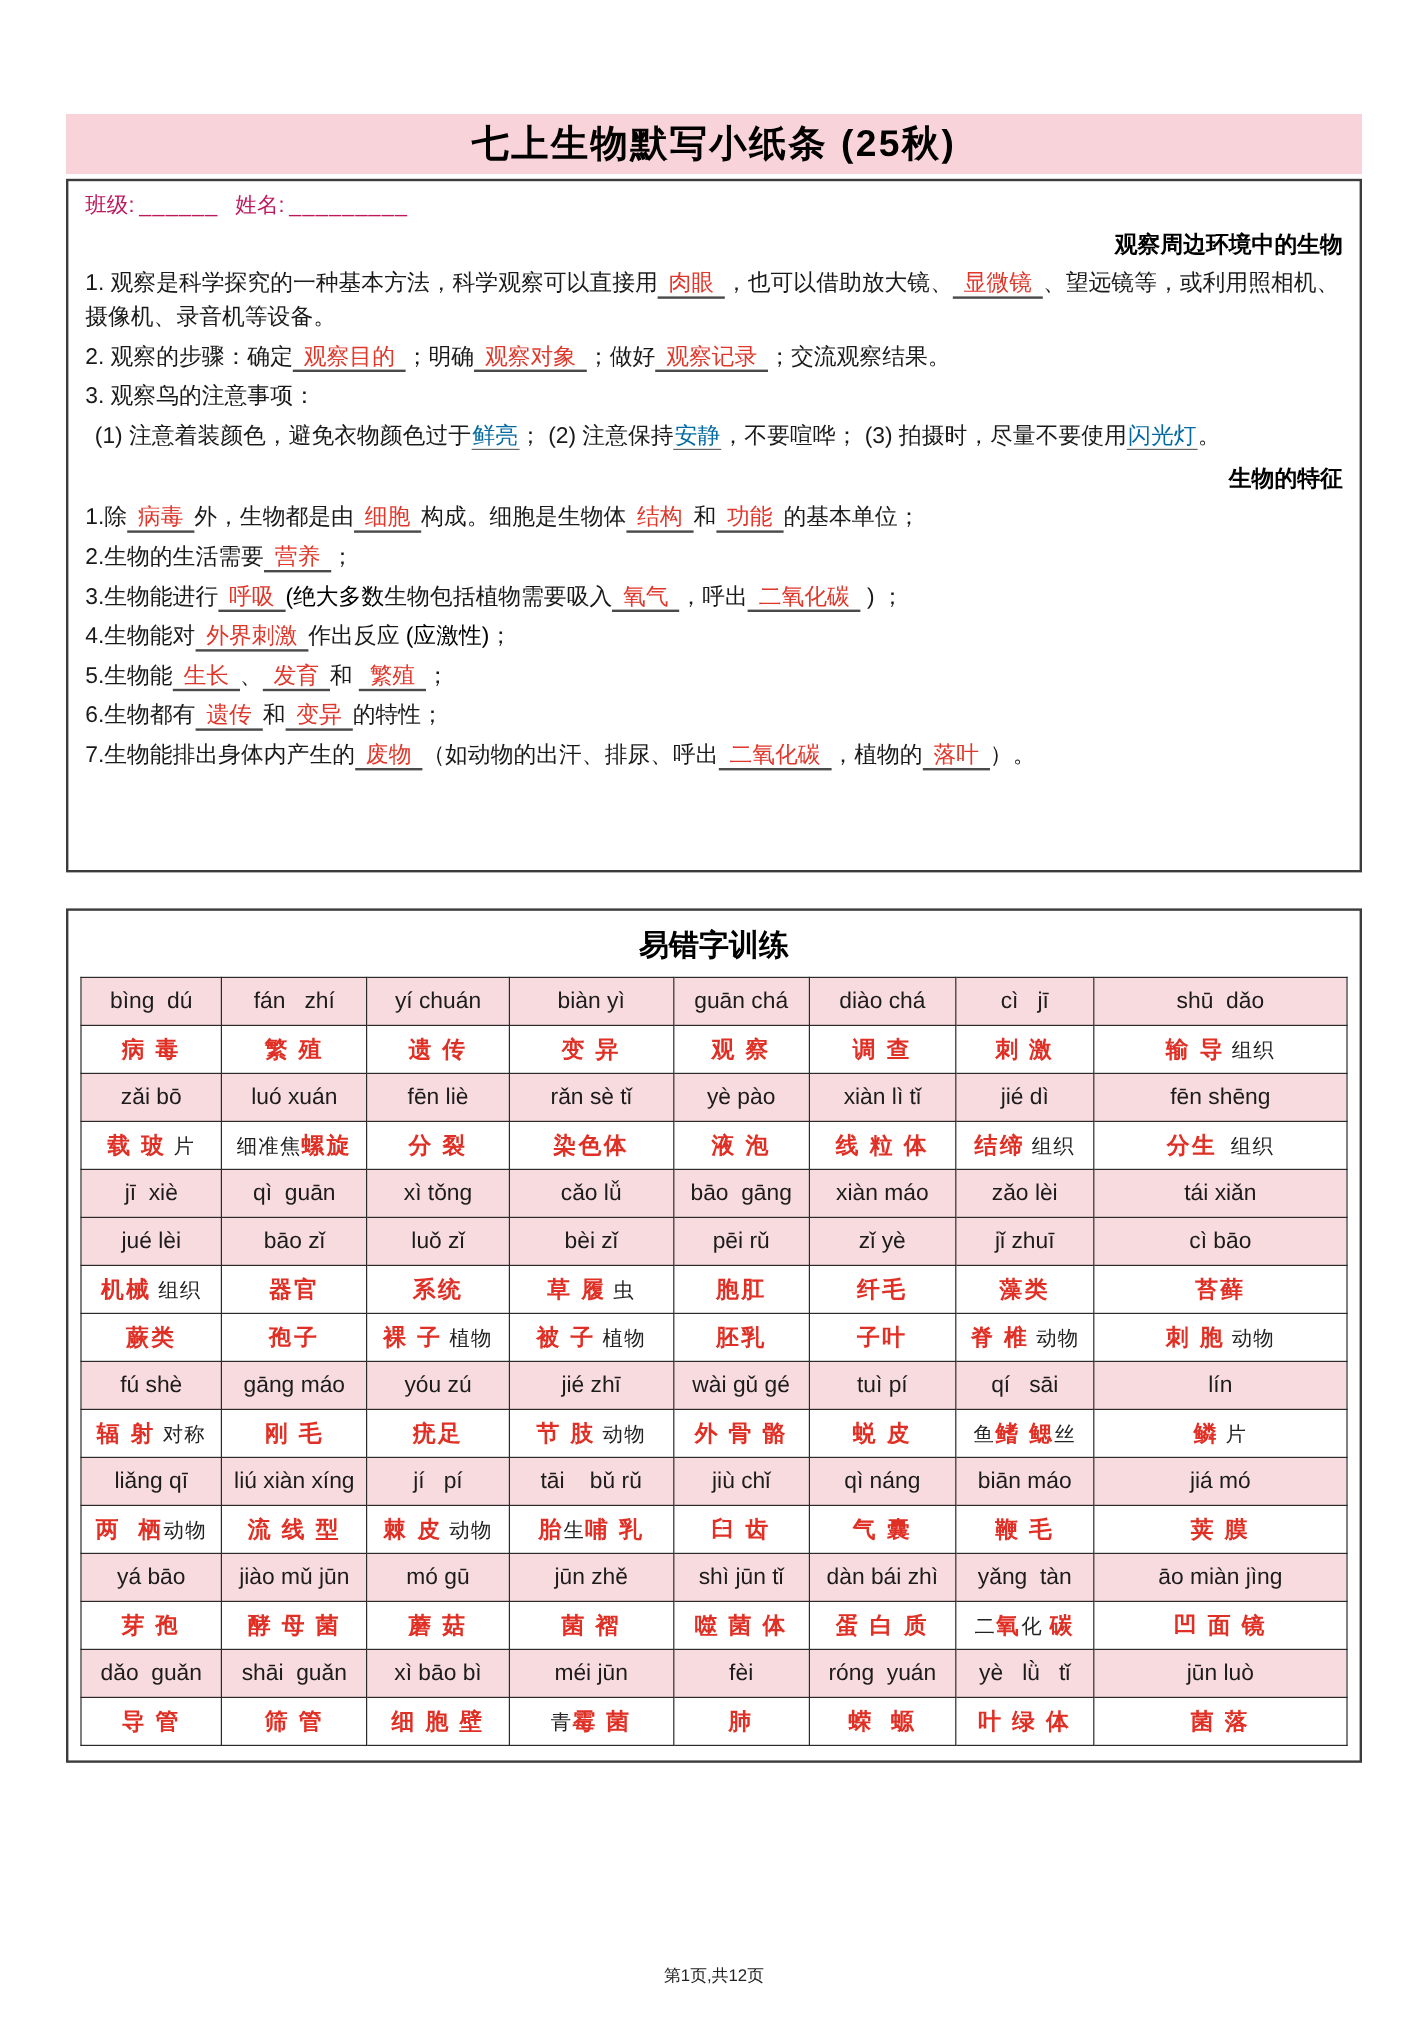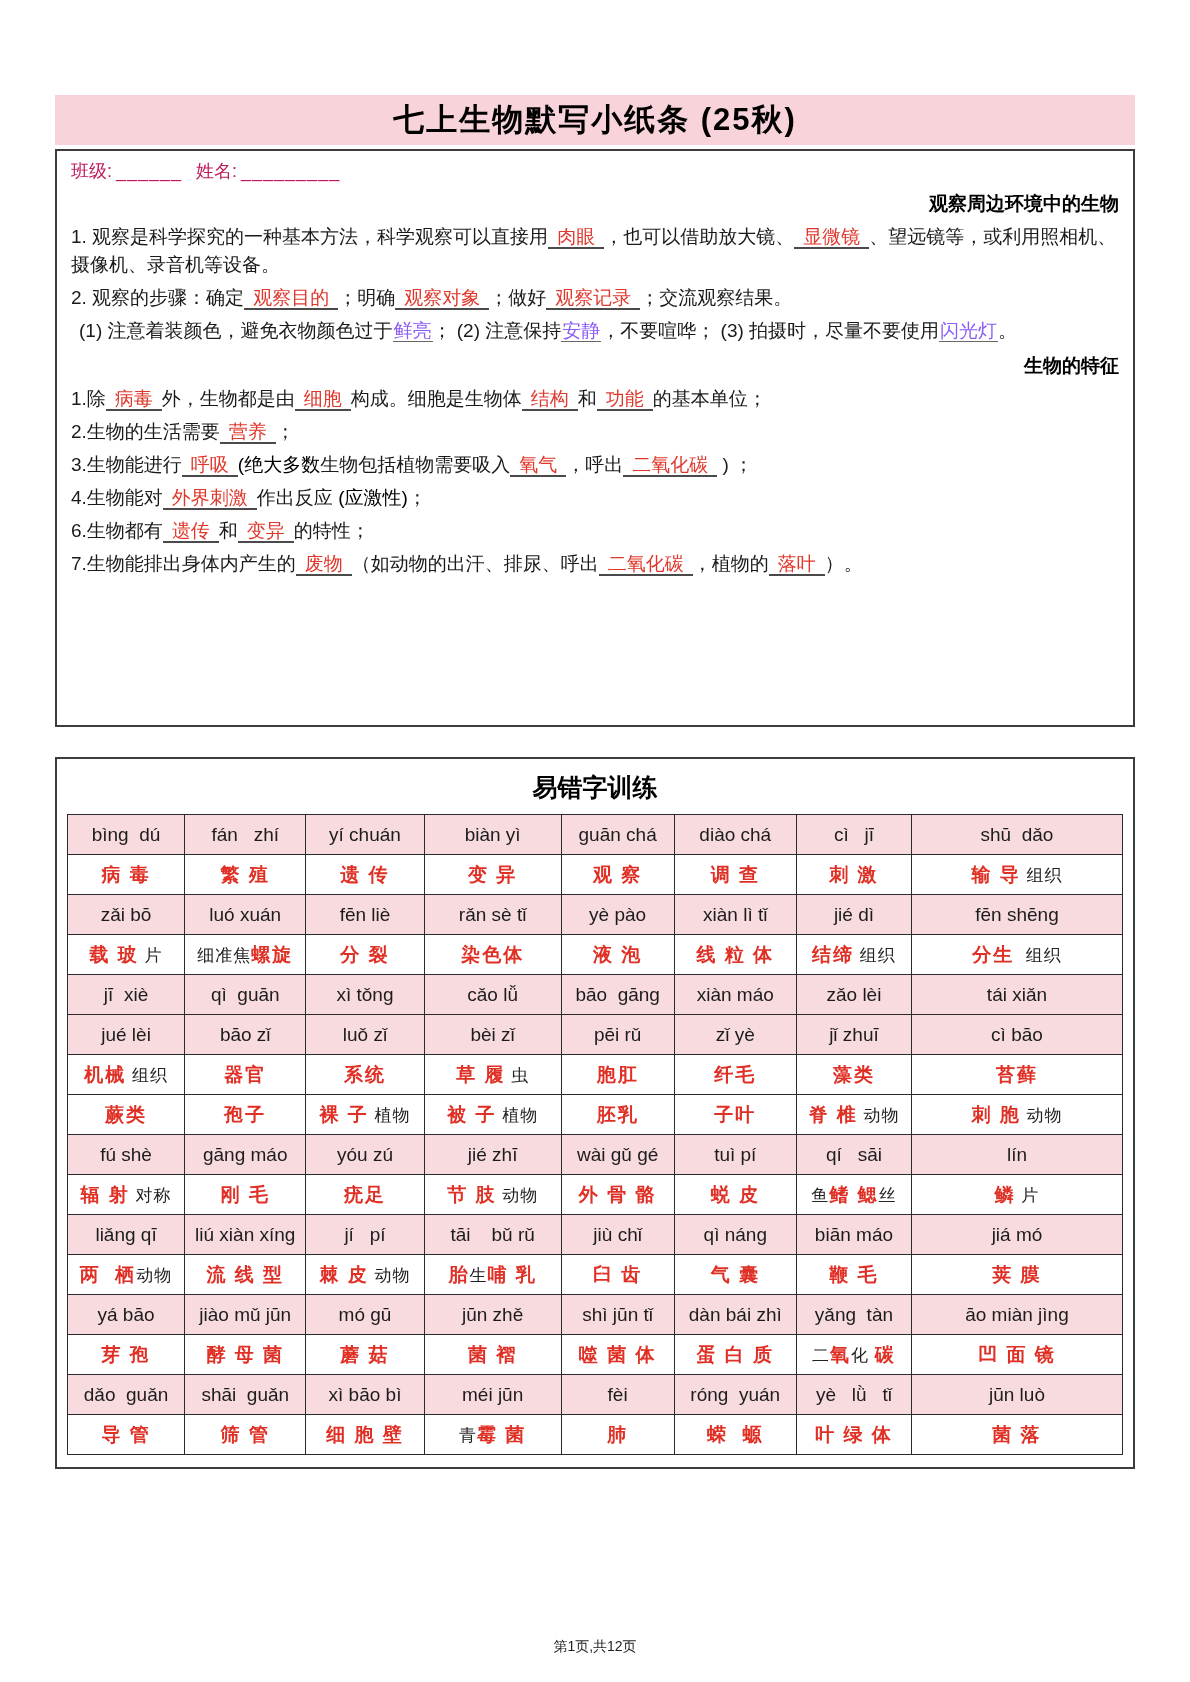--- a/index.html
+++ b/index.html
@@ -18,21 +18,21 @@
   .chapter-hl{background:#ffff00;font-weight:bold;font-size:21px;padding:1px 5px;color:#000;}
   .id-line{font-size:18px;margin:2px 0 4px;color:#be185d;}
   .id-line .lbl{margin-right:4px;}
   .id-line .blank-line{letter-spacing:1px;margin-right:14px;}
   .sec-heading{font-weight:bold;font-size:19px;margin:8px 0 6px;color:#000;text-align:right;}
   .item{font-size:19px;line-height:28px;margin:5px 0;}
   .item.indent{padding-left:8px;}
   .seg-n{color:#1a1a1a;}
   .seg-b{color:#000;font-weight:normal;}
   .seg-blank{color:#e0372b;border-bottom:2px solid #4a4a4a;padding:0 9px;}
-  .seg-r{color:#8b5cf6;border-bottom:1.5px solid #666;padding:0 1px;}
+  .seg-r{color:#0369a1;border-bottom:1.5px solid #666;padding:0 1px;}
   .box2{top:757px;padding:8px 10px 12px;}
   .table-title{text-align:center;font-size:25px;font-weight:bold;margin:4px 0 10px;color:#000;}
   table.vocab{width:100%;border-collapse:collapse;table-layout:fixed;}
   table.vocab td{
     border:1.5px solid #2b2b2b;height:39px;text-align:center;vertical-align:middle;
     white-space:pre-wrap;overflow:hidden;padding:0 2px;
   }
   td.py{background:#f8dbde;font-size:19px;color:#1c1c1c;}
   td.hz{background:#ffffff;font-size:19px;font-weight:bold;}
   .hz-r{color:#e02f24;letter-spacing:2px;}
@@ -47,26 +47,28 @@
 </div>
 
 <div class="box box1">
   <div class="id-line">
     <span class="lbl">班级:</span><span class="blank-line">______</span><span class="lbl">姓名:</span><span class="blank-line">_________</span>
   </div>
   <div id="sections">
       <div class="sec-heading">观察周边环境中的生物</div>
       <div class="item"><span class="seg-n">1.  观察是科学探究的一种基本方法，科学观察可以直接用</span><span class="seg-blank">肉眼</span><span class="seg-n">，也可以借助放大镜、</span><span class="seg-blank">显微镜</span><span class="seg-n">、望远镜等，或利用照相机、摄像机、录音机等设备。</span></div>
       <div class="item"><span class="seg-n">2.  观察的步骤：确定</span><span class="seg-blank">观察目的</span><span class="seg-n">；明确</span><span class="seg-blank">观察对象</span><span class="seg-n">；做好</span><span class="seg-blank">观察记录</span><span class="seg-n">；交流观察结果。</span></div>
+      <div class="item"><span class="seg-n">3.  观察鸟的注意事项：</span></div>
       <div class="item indent"><span class="seg-n">(1) 注意着装颜色，避免衣物颜色过于</span><span class="seg-r">鲜亮</span><span class="seg-n">；  (2) 注意保持</span><span class="seg-r">安静</span><span class="seg-n">，不要喧哗；  (3) 拍摄时，尽量不要使用</span><span class="seg-r">闪光灯</span><span class="seg-n">。</span></div>
       <div class="sec-heading">生物的特征</div>
       <div class="item"><span class="seg-n">1.除</span><span class="seg-blank">病毒</span><span class="seg-n">外，生物都是由</span><span class="seg-blank">细胞</span><span class="seg-n">构成。细胞是生物体</span><span class="seg-blank">结构</span><span class="seg-n">和</span><span class="seg-blank">功能</span><span class="seg-n">的基本单位；</span></div>
       <div class="item"><span class="seg-n">2.生物的生活需要</span><span class="seg-blank">营养</span><span class="seg-n">；</span></div>
       <div class="item"><span class="seg-n">3.生物能进行</span><span class="seg-blank">呼吸</span><span class="seg-b">(绝大多数</span><span class="seg-n">生物包括植物需要吸入</span><span class="seg-blank">氧气</span><span class="seg-n">，呼出</span><span class="seg-blank">二氧化碳</span><span class="seg-n"> ) ；</span></div>
       <div class="item"><span class="seg-n">4.生物能对</span><span class="seg-blank">外界刺激</span><span class="seg-n">作出反应 </span><span class="seg-b">(应激性)</span><span class="seg-n">；</span></div>
+      <div class="item"><span class="seg-n">5.生物能</span><span class="seg-blank">生长</span><span class="seg-n">、</span><span class="seg-blank">发育</span><span class="seg-n">和 </span><span class="seg-blank">繁殖</span><span class="seg-n">；</span></div>
       <div class="item"><span class="seg-n">6.生物都有</span><span class="seg-blank">遗传</span><span class="seg-n">和</span><span class="seg-blank">变异</span><span class="seg-n">的特性；</span></div>
       <div class="item"><span class="seg-n">7.生物能排出身体内产生的</span><span class="seg-blank">废物</span><span class="seg-n">（如动物的出汗、排尿、呼出</span><span class="seg-blank">二氧化碳</span><span class="seg-n">，植物的</span><span class="seg-blank">落叶</span><span class="seg-n">）。</span></div>
     </div>
 </div>
 
 <div class="box box2">
   <div class="table-title">易错字训练</div>
   <table class="vocab">
     <colgroup>
       <col style="width:11.1%">

